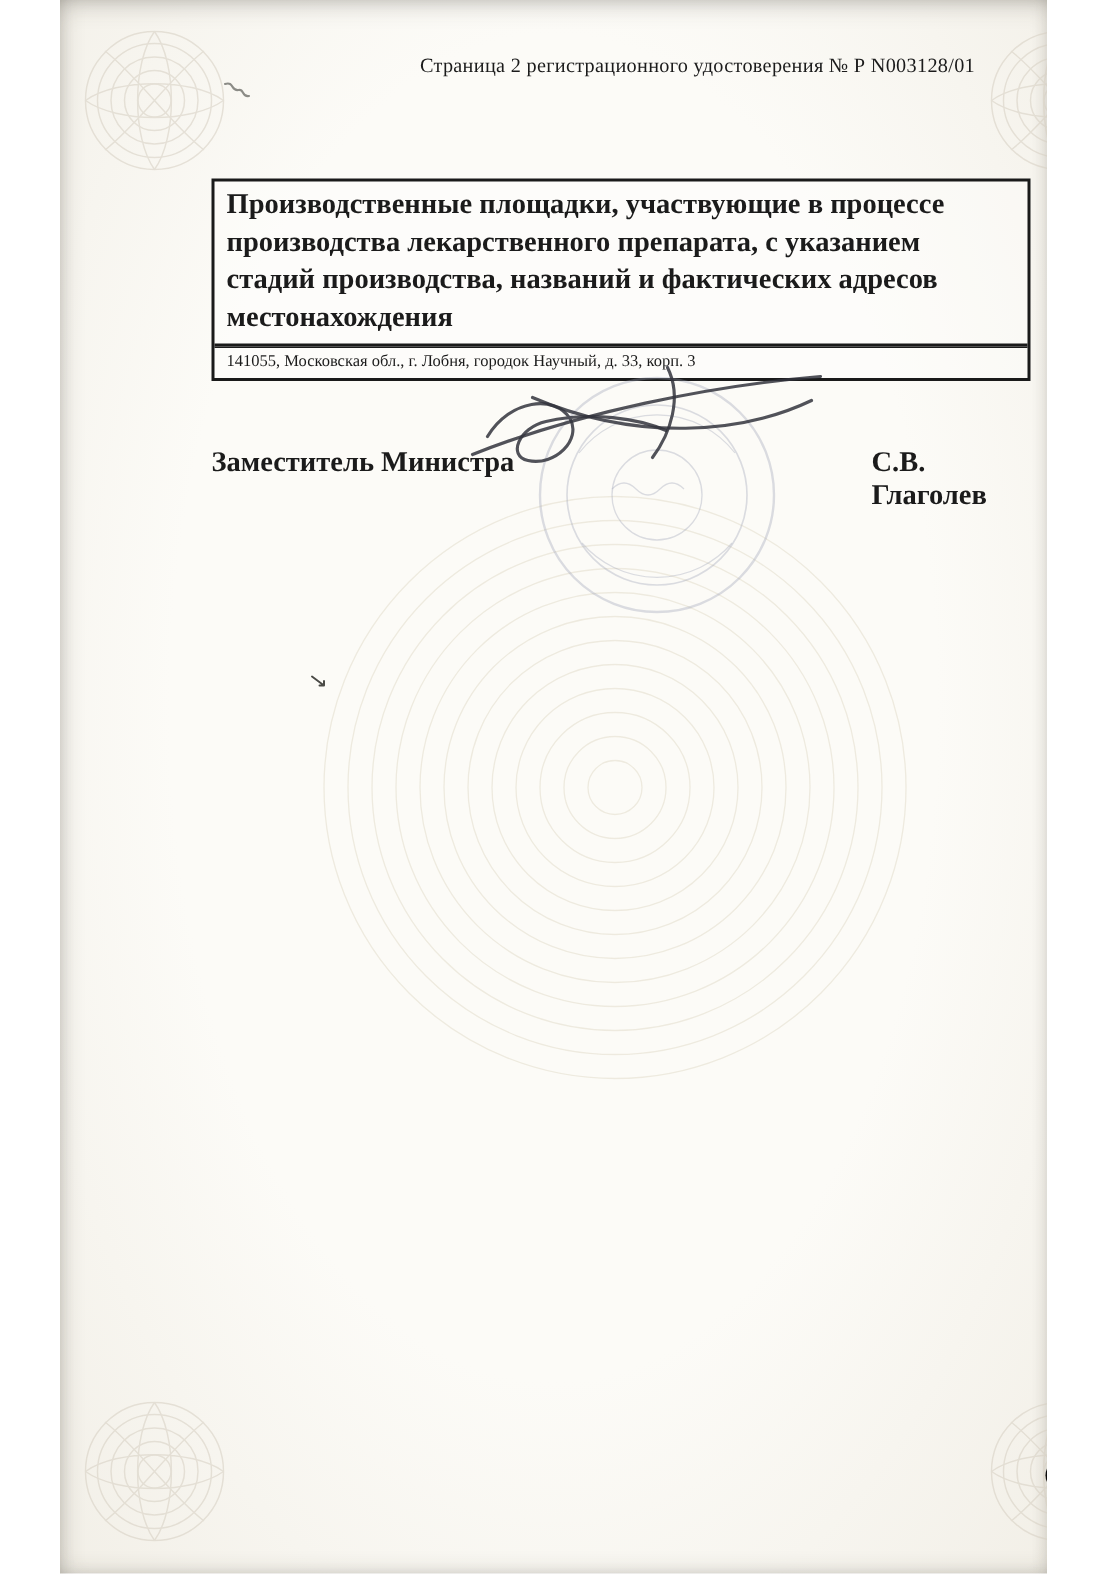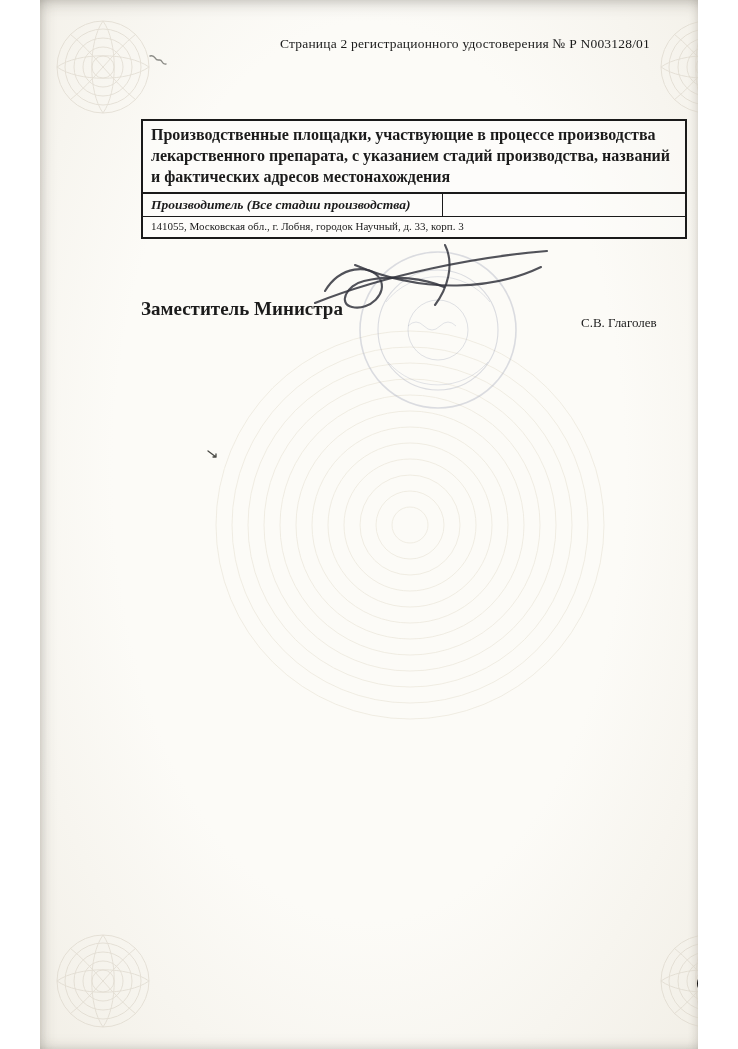--- a/index.html
+++ b/index.html
@@ -20,36 +20,36 @@
     position:absolute; top:36px; left:105px; width:640px;
     text-align:center; font-size:13.5px; letter-spacing:.2px;
   }
   
   .sites-table {
     position:absolute; left:101px; top:119px; width:546px;
     border:2px solid #1a1a1a; background:rgba(255,255,255,.35);
     box-sizing:border-box;
   }
   .t-header {
-    padding:3px 8px 5px; font-weight:bold; font-size:16px;
+    padding:3px 8px 5px; font-weight:bold; font-size:19px;
     line-height:1.32; border-bottom:2px solid #1a1a1a;
   }
   .t-row { display:flex; border-bottom:1.5px solid #1a1a1a; }
   .t-cell-left {
     width:300px; box-sizing:border-box; padding:3px 8px;
     font-style:italic; font-weight:bold; font-size:13.5px;
     border-right:1.5px solid #1a1a1a;
   }
   .t-cell-right {
     flex:1; padding:3px 8px 6px; font-size:13.5px; line-height:1.32;
   }
   .t-address { padding:3px 8px 5px; font-size:11px; }
   
   .minister { position:absolute; left:101px; top:298px; font-weight:bold; font-size:19px; }
-  .glagolev { position:absolute; left:541px; top:315px; font-weight:normal; font-size:13px; }
+  .glagolev { position:absolute; left:541px; top:298px; font-weight:bold; font-size:19px; }
   .sig-block { position:absolute; left:330px; top:316px; width:130px; text-align:center; }
   .sig-line { border-top:1.2px solid #2f2f2f; height:0; }
   .sig-caption { font-size:9px; color:#2c2c2c; margin-top:1px; }
   .seal-caption { font-size:11.5px; margin-top:3px; }
   
   .corner { position:absolute; width:110px; height:110px; opacity:.55; }
   .corner.tl { left:8px;  top:12px; }
   .corner.tr { left:612px; top:12px; }
   .corner.bl { left:8px;  top:926px; }
   .corner.br { left:612px; top:926px; }
@@ -112,21 +112,20 @@
 
   <div class="doc-header">Страница 2 регистрационного удостоверения № Р N003128/01</div>
 
   <svg class="pencil-mark" viewBox="0 0 26 18">
     <path d="M4 4 C 10 2 8 9 13 8 C 17 7 15 13 20 12" fill="none" stroke="#8b8b86" stroke-width="1.4" stroke-linecap="round"></path>
   </svg>
 
   <div class="sites-table">
     <div class="t-header">Производственные площадки, участвующие в процессе производства лекарственного препарата, с указанием стадий производства, названий и фактических адресов местонахождения</div>
     <div class="t-row">
-      <div class="t-cell-left">Производитель (Все стадии производства)</div>
     </div>
     <div class="t-address">141055, Московская обл., г. Лобня, городок Научный, д. 33, корп. 3</div>
   </div>
 
   <svg class="stamp" viewBox="0 0 200 175" fill="none" stroke="#9aa0b5" stroke-opacity="0.35">
     <circle cx="100" cy="88" r="78" stroke-width="1.6"></circle>
     <circle cx="100" cy="88" r="60" stroke-width="1.1"></circle>
     <circle cx="100" cy="88" r="30" stroke-width="0.9"></circle>
     <path d="M48 60 A 66 66 0 0 1 152 60" stroke-width="0.8"></path>
     <path d="M50 120 A 66 66 0 0 0 150 120" stroke-width="0.8"></path>

